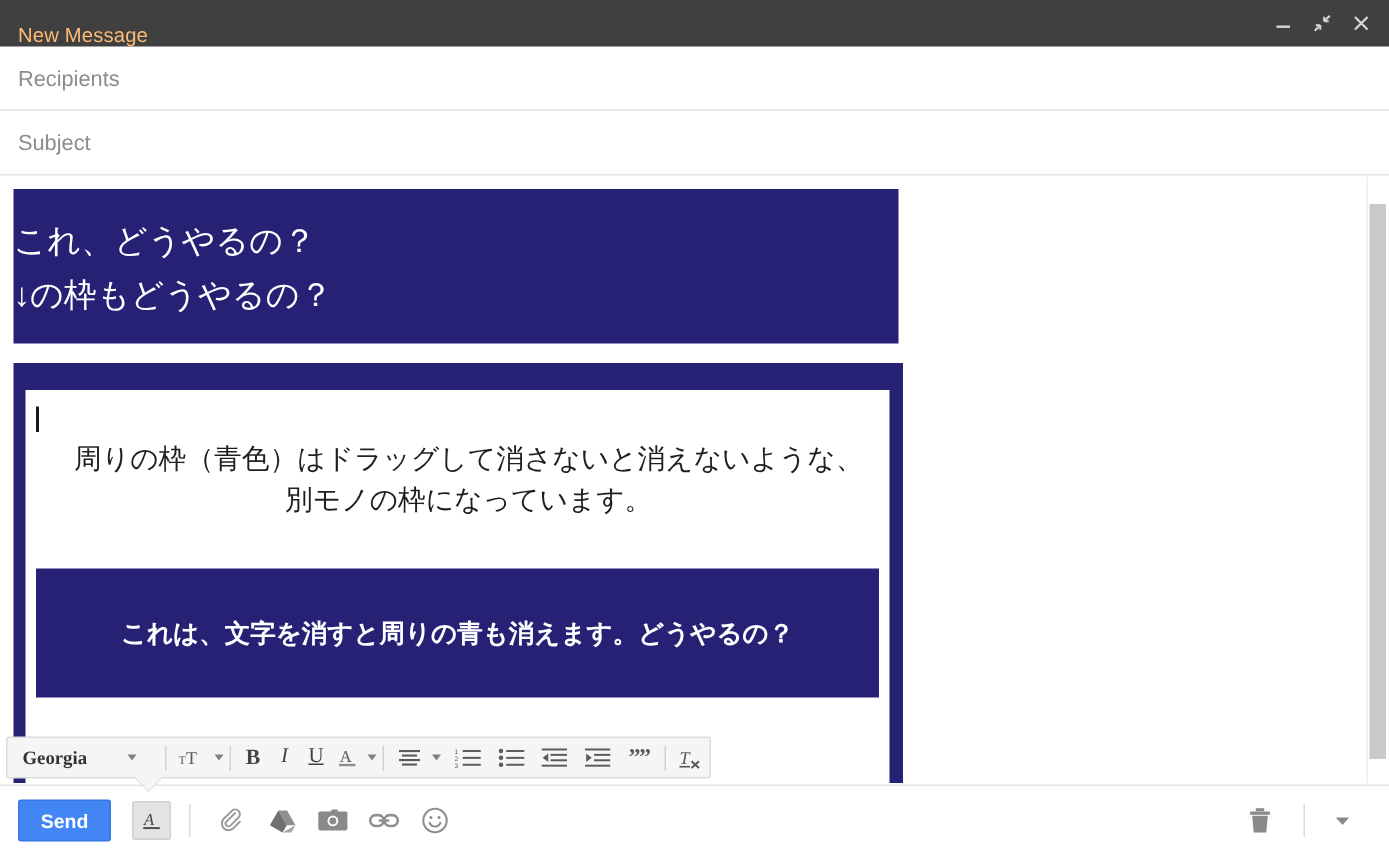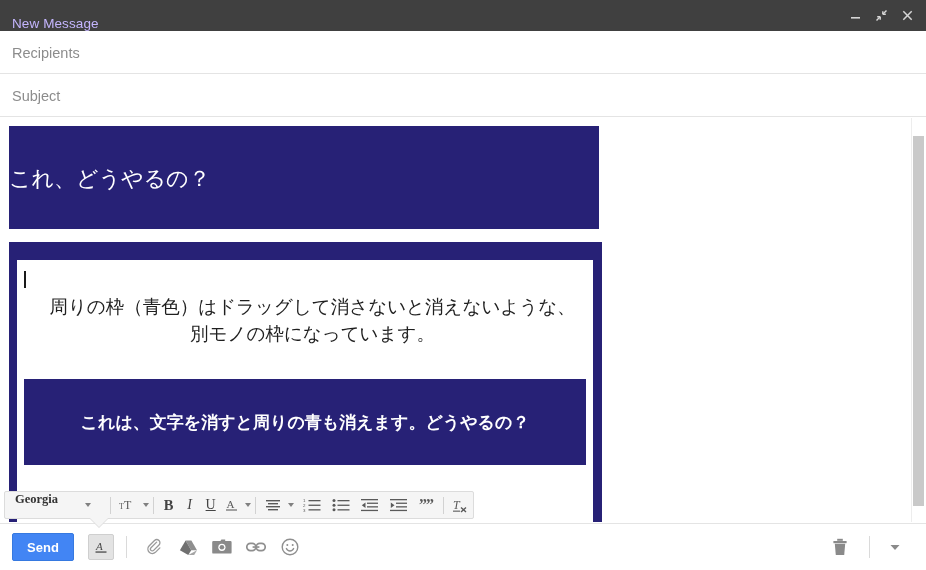--- a/index.html
+++ b/index.html
@@ -23,21 +23,21 @@
   
   .titlebar {
     position: absolute;
     left: 0; top: 0;
     width: 926px; height: 31px;
     background: #404040;
     display: flex;
     align-items: center;
   }
   .titlebar-title {
-    color: #c4b5fd;
+    color: #fdba74;
     font-size: 13.5px;
     margin-left: 12px;
     letter-spacing: 0.1px;
     white-space: nowrap;
     margin-top: 16px;
   }
   .titlebar-controls {
     position: absolute;
     right: 6px; top: 0;
     height: 31px;
@@ -189,20 +189,21 @@
     left: 90px; top: 518px;
     width: 0; height: 0;
     border-left: 9px solid transparent;
     border-right: 9px solid transparent;
     border-top: 9px solid #f5f5f5;
     z-index: 21;
     filter: drop-shadow(0 1px 0 #dcdcdc);
   }
   .ft-font {
     display: flex;
+    align-items: center;
     height: 26px;
     padding: 0 6px 0 10px;
     min-width: 80px;
     cursor: pointer;
   }
   .ft-font-name {
     font-size: 12.5px;
     color: #333333;
     font-weight: bold;
     font-family: "Liberation Serif", "DejaVu Serif", serif;
@@ -322,20 +323,21 @@
   </div>
 
   <div class="field-row" id="row-subject">
     <input class="field-input" type="text" placeholder="Subject" style="">
   </div>
 
   <div class="compose-area">
 
     <div class="banner-one">
       <div class="jp-white">これ、どうやるの？</div>
+      <div class="jp-white">↓の枠もどうやるの？</div>
     </div>
 
     <div class="frame-outer">
       <div class="panel-white">
         <div class="caret"></div>
         <div class="panel-text">
           <div>周りの枠（青色）はドラッグして消さないと消えないような、</div>
           <div>別モノの枠になっています。</div>
         </div>
         <div class="banner-two">

